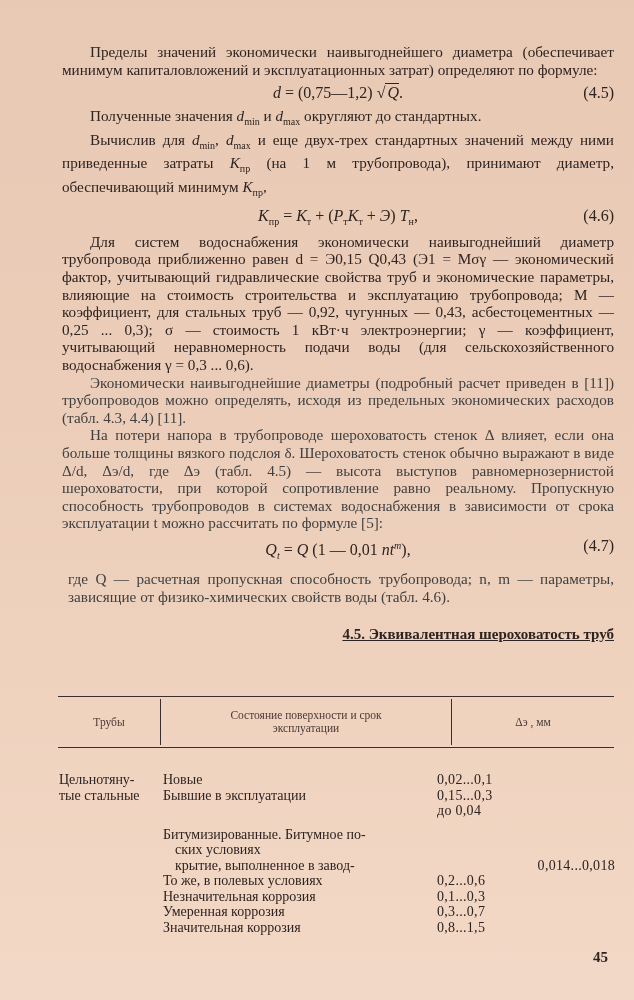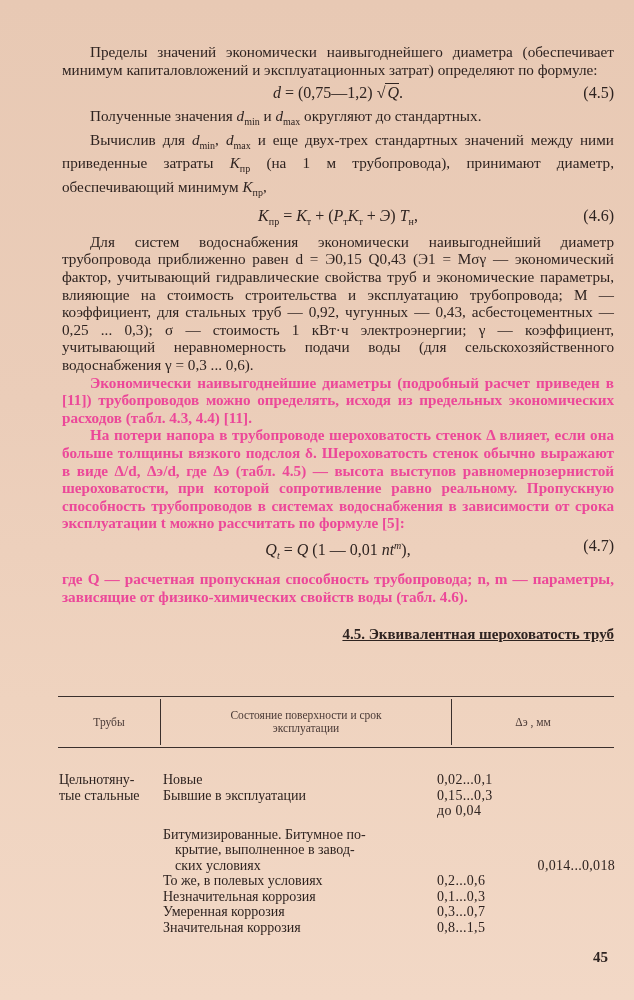--- a/index.html
+++ b/index.html
@@ -6,21 +6,21 @@
   body {
     width:634px; height:1000px; overflow:hidden;
     background: linear-gradient(180deg, #e8c9b4 0%, #ebcdb9 40%, #efd3bf 70%, #f2d8c6 100%);
     font-family: "Liberation Serif", "DejaVu Serif", serif;
     color:#2e2320;
     position:relative;
   }
   .page { position:absolute; left:62px; top:0; width:552px; }
   p { margin:0; font-size:15.2px; line-height:17.6px; text-align:justify; }
   .indent { text-indent:28px; }
-  .faded { color:#ec4899;font-weight:bold; }
+  .faded { color:#404040; }
   .formula {
     position:relative; font-size:16px; line-height:22px; text-align:center;
     font-style:normal;
   }
   .formula .num { position:absolute; right:0; top:0; font-style:normal; }
   i { font-style:italic; }
   sub, sup { font-size:10px; }
   .sqrt { font-style:italic; }
   .sqrt .bar { border-top:1.4px solid #2e2320; padding-left:2px; }
   .table-title { text-align:right; font-weight:bold; font-size:15px; margin-top:20px;text-decoration:underline; }
@@ -69,21 +69,21 @@
 
   <p class="indent faded">Экономически наивыгоднейшие диаметры (подробный расчет приведен в [11]) трубопроводов можно определять, исходя из предельных экономических расходов (табл. 4.3, 4.4) [11].</p>
 
   <p class="indent faded">На потери напора в трубопроводе шероховатость стенок Δ влияет, если она больше толщины вязкого подслоя δ. Шероховатость стенок обычно выражают в виде Δ/d, Δэ/d, где Δэ (табл. 4.5) — высота выступов равномернозернистой шероховатости, при которой сопротивление равно реальному. Пропускную способность трубопроводов в системах водоснабжения в зависимости от срока эксплуатации t можно рассчитать по формуле [5]:</p>
 
   <div class="formula" style="margin-top:3px;">
     <span><i>Q</i><sub><i>t</i></sub> = <i>Q</i> (1 — 0,01 <i>nt</i><sup><i>m</i></sup>),</span>
     <span class="num">(4.7)</span>
   </div>
 
-  <p class="faded" style="margin-top:3px;">где Q — расчетная пропускная способность трубопровода; n, m — параметры, зависящие от физико-химических свойств воды (табл. 4.6).</p>
+  <p class="faded" style="margin-top:3px;margin-left:6px;">где Q — расчетная пропускная способность трубопровода; n, m — параметры, зависящие от физико-химических свойств воды (табл. 4.6).</p>
 
   <div class="table-title">4.5. Эквивалентная шероховатость труб</div>
 </div>
 
 <div class="thead">
   <div class="th1">Трубы</div>
   <div class="th2">
       <span style="width:160px;display:block;font-family:Liberation Serif, serif;">Состояние поверхности и срок эксплуатации</span>
     </div>
   <div class="th3">Δэ , мм</div>
@@ -102,22 +102,22 @@
   </div>
   <div class="row">
     <div class="c1"></div>
     <div class="c2"></div>
     <div class="c3">до 0,04</div>
   </div>
   <div class="row" style="margin-top:8px;">
     <div class="c1"></div>
     <div class="c2 hang">
       <span style="display:block;">Битумизированные. Битумное по-</span>
+      <span class="cont">ских условиях</span>
       <span class="cont">крытие, выполненное в завод-</span>
-      <span class="cont">ских условиях</span>
     </div>
     <div class="c3" style="display:flex;align-items:flex-end;justify-content:flex-end;">
         <span>0,014...0,018</span>
       </div>
   </div>
   <div class="row">
     <div class="c1"></div>
     <div class="c2">То же, в полевых условиях</div>
     <div class="c3">0,2...0,6</div>
   </div>

